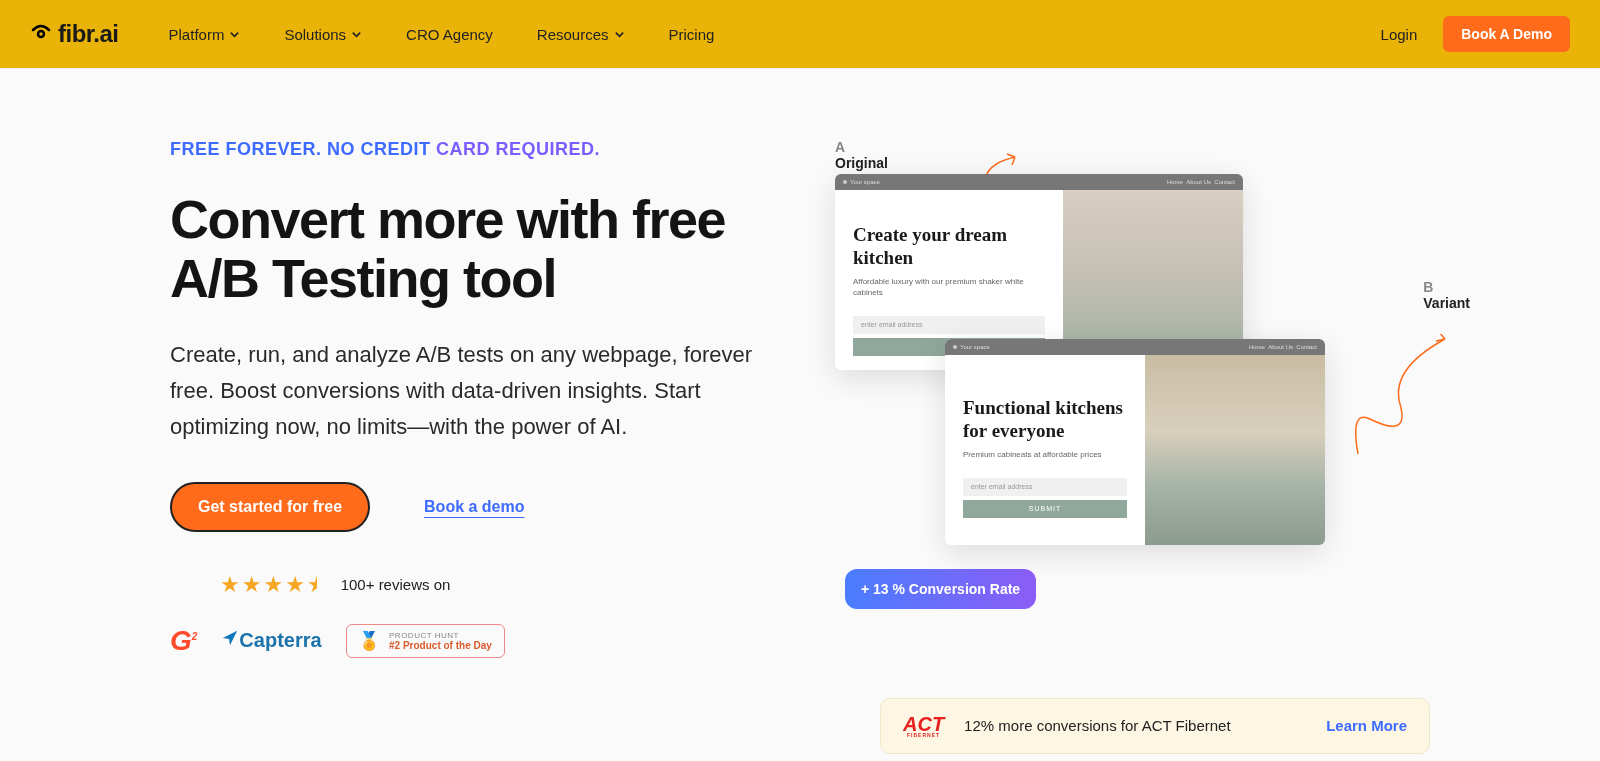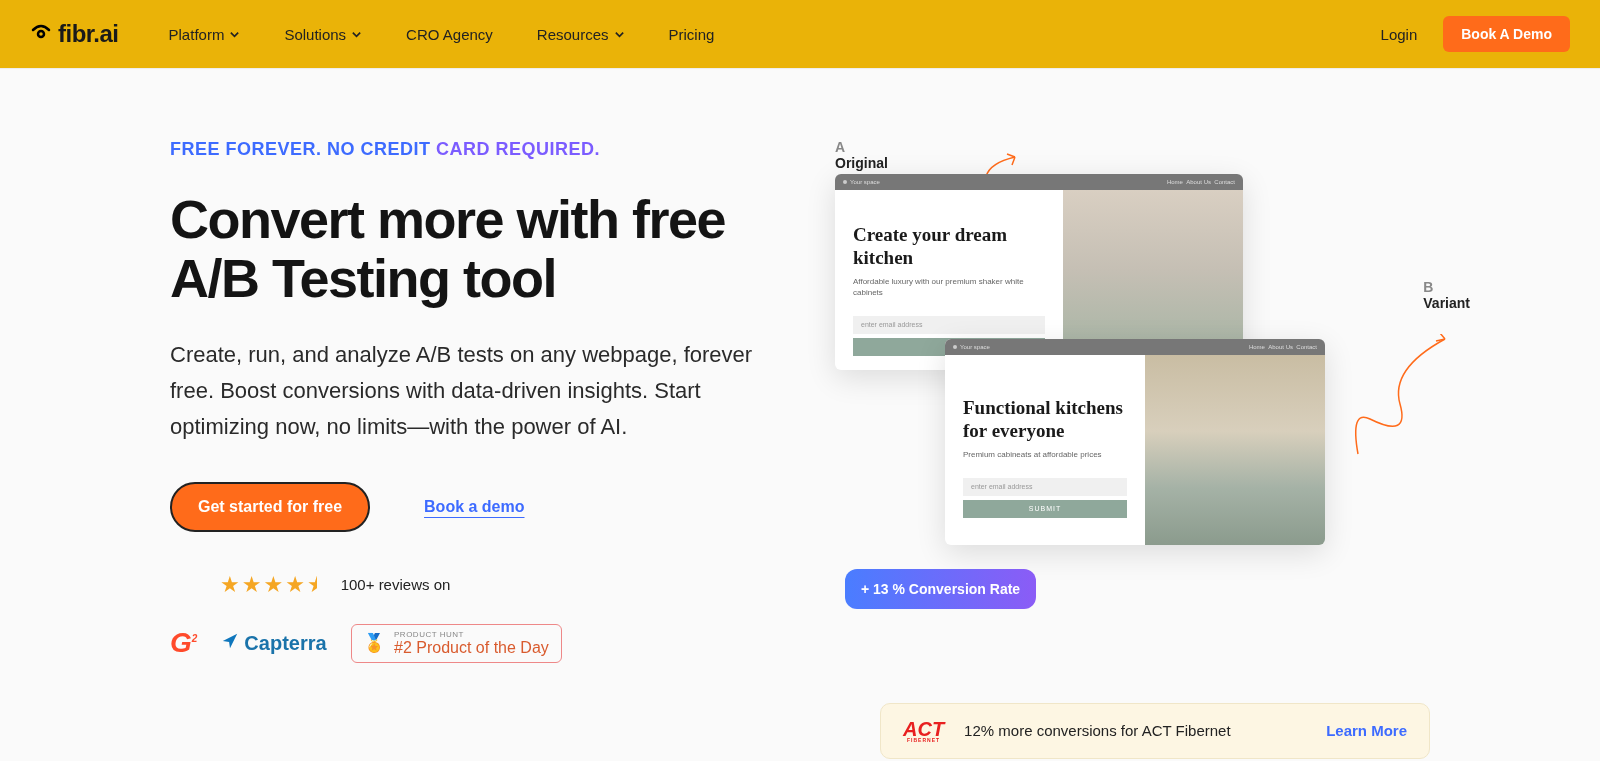--- a/index.html
+++ b/index.html
@@ -27,26 +27,26 @@
 .cta-row { display: flex; align-items: center; gap: 54px; margin-bottom: 40px; }
 .primary-btn { background: #ff6b1a; color: #fff; padding: 14px 26px; border-radius: 28px; font-weight: 700; font-size: 16px; cursor: pointer; border: 2px solid #222; }
 .demo-link { color: #3d6bff; font-weight: 700; font-size: 16px; text-decoration: underline; text-underline-offset: 5px; cursor: pointer; }
 .reviews-row { display: flex; align-items: center; gap: 14px; margin-left: 50px; margin-bottom: 26px; }
 .stars { display: flex; gap: 2px; color: #f5a623; font-size: 22px; }
 .stars .half { position: relative; display: inline-block; }
 .stars .half::after { content: ''; position: absolute; top: 0; right: 0; width: 50%; height: 100%; background: #fafafa; }
 .reviews-text { font-size: 15px; color: #222; font-weight: 500; }
 .badges-row { display: flex; align-items: center; gap: 24px; }
 .g2 { color: #ff4a2b; font-size: 28px; font-weight: 800; font-style: italic; }
-.capterra { display: flex; align-items: center; gap: 5px; font-size: 20px; font-weight: 600; color: #1a73aa; }
+.capterra { display: flex; align-items: center; font-size: 20px; font-weight: 600; color: #1a73aa; }
 .capterra-icon { color: #2196f3; font-size: 18px; }
 .ph-badge { border: 1px solid #e88; border-radius: 6px; padding: 5px 12px; display: flex; align-items: center; gap: 8px; font-size: 11px; }
 .ph-icon { font-size: 18px; }
 .ph-line1 { color: #888; font-size: 8px; letter-spacing: 0.5px; }
-.ph-line2 { color: #d95b2e; font-weight: 400; font-size: 16px; }
+.ph-line2 { color: #d95b2e; font-weight: 700; font-size: 10px; }
 
 
 .hero-right { flex: 1; position: relative; min-height: 480px; }
 .label-a, .label-b { font-weight: 700; color: #222; }
 .label-a { position: absolute; top: 0; left: 0; font-size: 14px; }
 .label-a div:first-child { color: #888; }
 .label-b { position: absolute; top: 140px; right: -30px; font-size: 14px; }
 .label-b div:first-child { color: #888; }
 .mock { position: absolute; background: #fff; border-radius: 6px; overflow: hidden; box-shadow: 0 8px 30px rgba(0,0,0,0.12); }
 .mock-a { top: 35px; left: 0; width: 408px; }

